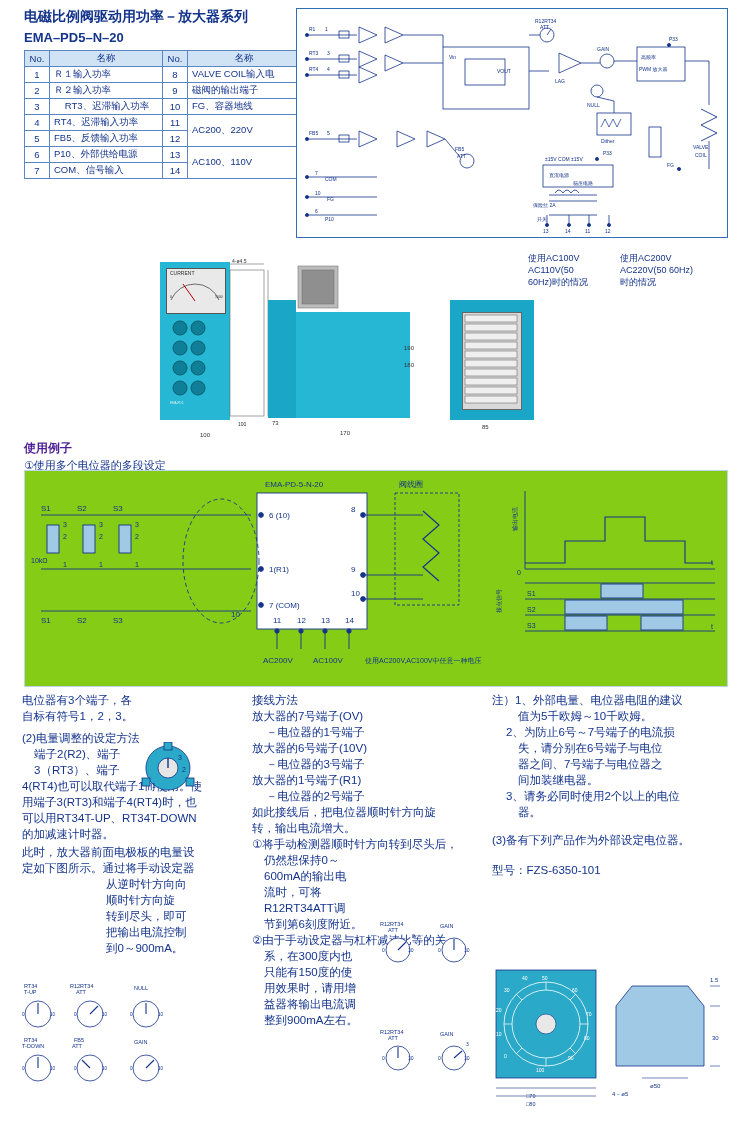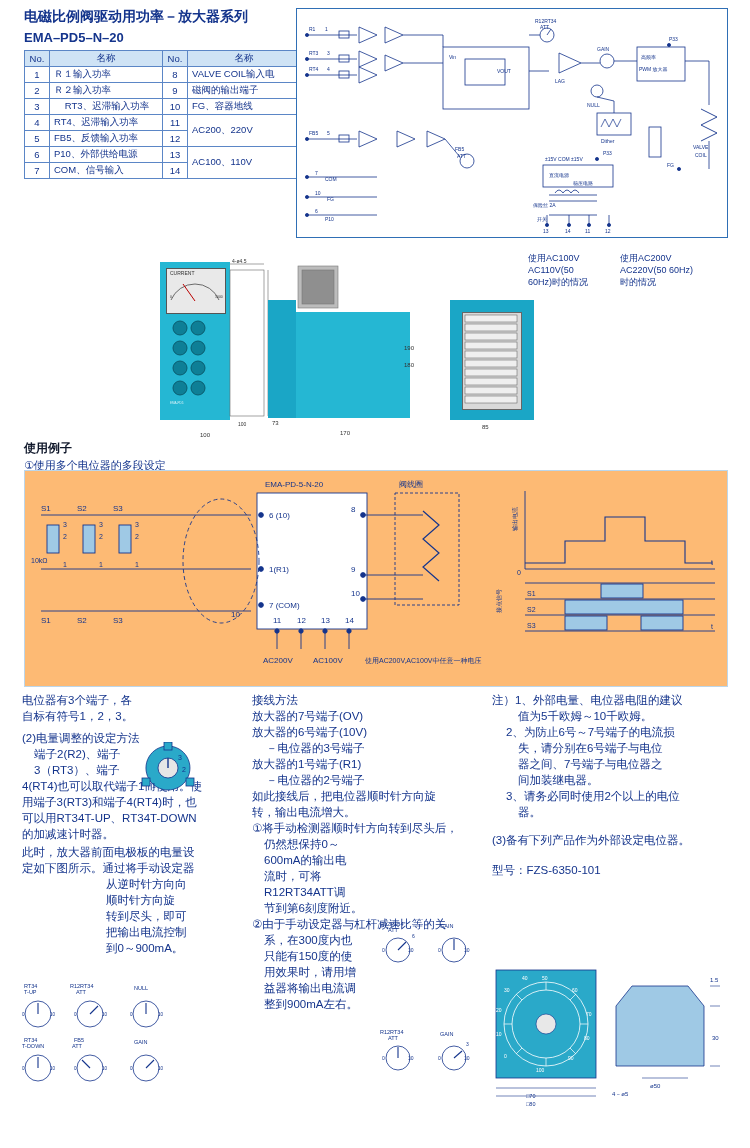--- a/index.html
+++ b/index.html
@@ -22,23 +22,23 @@
   .c-no2{width:20px;}
   .c-name2{width:108px;}
   
   .schem{position:absolute;left:296px;top:8px;width:430px;height:228px;border:1px solid #2f6fb5;background:#fff;}
   .schem svg{display:block;}
   
   .panelimg{position:absolute;}
   .cyan{background:#25b7d3;}
   .cyan2{background:#1aa6c6;}
   
-  .sec{position:absolute;font-size:12px;font-weight:bold;color:#0f172a;}
+  .sec{position:absolute;font-size:12px;font-weight:bold;color:#4c1d95;}
   
-  .exbox{position:absolute;left:24px;top:470px;width:702px;height:215px;background:#fdba74;border:1px solid #bcd6ea;}
+  .exbox{position:absolute;left:24px;top:470px;width:702px;height:215px;background:#84cc16;border:1px solid #bcd6ea;}
   
   .col{position:absolute;font-size:11.5px;line-height:16px;color:#14348c;}
 </style>
 </head>
 <body>
 
 <div class="page">
 
   <div class="title1">电磁比例阀驱动用功率－放大器系列</div>
   <div class="title2">EMA–PD5–N–20</div>
@@ -491,20 +491,21 @@
           <text x="80" y="90">10</text>
         <text x="108" y="90">0</text>
           <text x="136" y="90">10</text>
       </g>
     </svg>
   </div>
 
   <div class="col" style="left:252px;top:692px;width:228px;">
     <div>接线方法</div>
     <div>放大器的7号端子(OV)</div>
+    <div style="padding-left:14px;">－电位器的1号端子</div>
     <div>放大器的6号端子(10V)</div>
     <div style="padding-left:14px;">－电位器的3号端子</div>
     <div>放大器的1号端子(R1)</div>
     <div style="padding-left:14px;">－电位器的2号端子</div>
     <div>如此接线后，把电位器顺时针方向旋</div>
     <div>转，输出电流增大。</div>
     <div>①将手动检测器顺时针方向转到尽头后，</div>
     <div style="padding-left:12px;width:110px;">仍然想保持0～</div>
     <div style="padding-left:12px;width:110px;">600mA的输出电</div>
     <div style="padding-left:12px;width:110px;">流时，可将</div>

